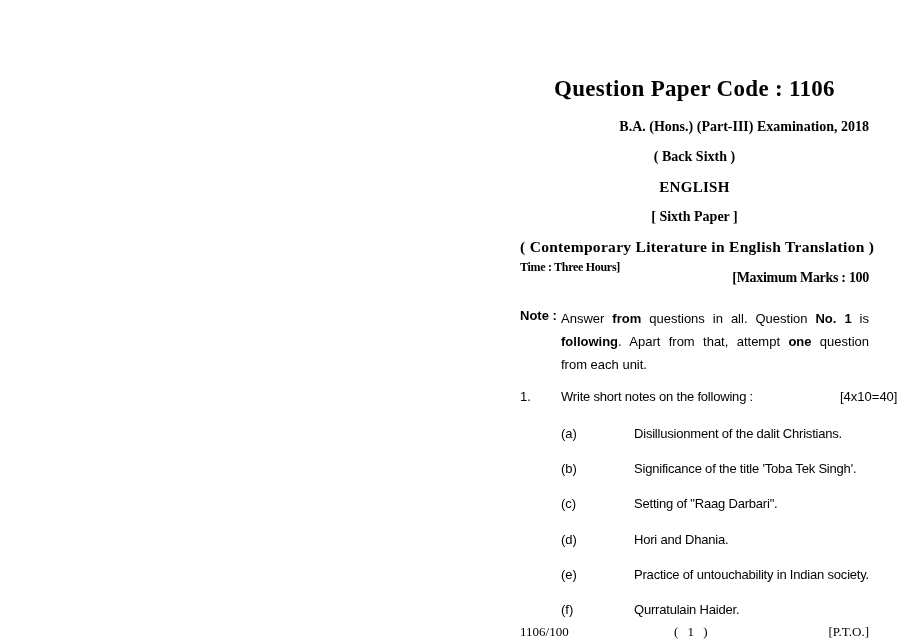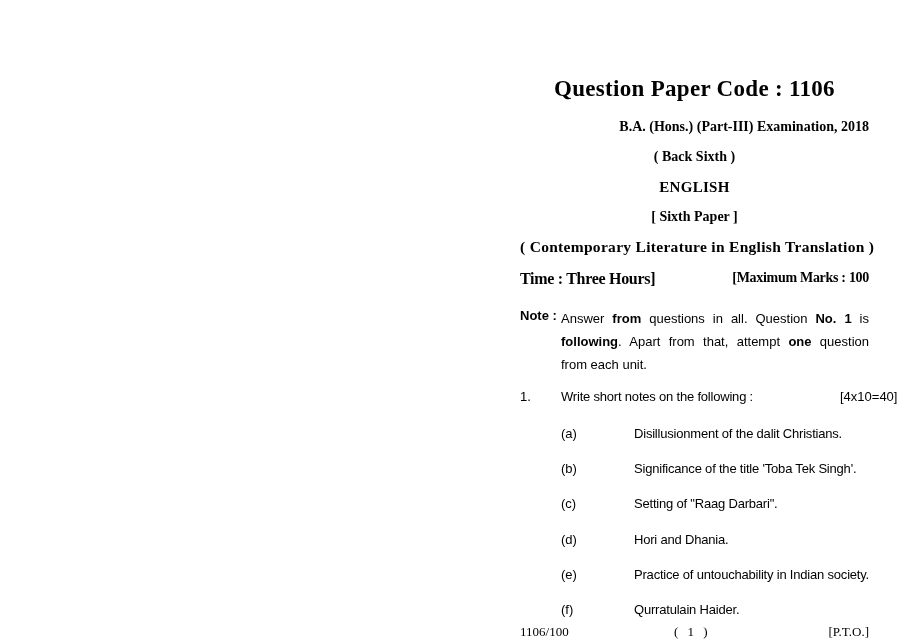--- a/index.html
+++ b/index.html
@@ -7,21 +7,21 @@
     .serif { font-family: "Liberation Serif", "DejaVu Serif", serif; }
     .sans { font-family: "Liberation Sans", "DejaVu Sans", sans-serif; }
     .abs { position:absolute; white-space:nowrap; }
     .center { left:520px; width:349px; text-align:center; }
     .title { top:76px; font-size:23px; font-weight:bold; letter-spacing:0.3px; }
     .exam { top:119px; font-size:14px; font-weight:bold;text-align:right; }
     .back { top:149px; font-size:14px; font-weight:bold; }
     .subject { top:179px; font-size:15px; font-weight:bold; letter-spacing:0.3px; }
     .paper { top:209px; font-size:14px; font-weight:bold; }
     .course { top:238px; font-size:15.5px; font-weight:bold; letter-spacing:0.3px; }
-    .time { top:270px; left:520px; font-size:16px; font-weight:bold; letter-spacing:-0.3px; }
+    .time { top:260px; left:520px; font-size:12px; font-weight:bold; letter-spacing:-0.3px; }
     .marks { top:270px; right:38px; font-size:14px; font-weight:bold; letter-spacing:-0.3px; }
     .note-label { top:308px; left:520px; font-size:13px; font-weight:bold; }
     .note-body { top:307px; left:561px; width:308px; font-size:13px; line-height:23px; white-space:normal; text-align:justify; }
     .note-body b { font-weight:bold; }
     .q-num { top:389px; left:520px; font-size:13px; }
     .q-text { top:389px; left:561px; font-size:13px; letter-spacing:-0.2px; }
     .q-marks { top:389px; left:804px; font-size:13px;padding-left:36px; }
     .sub-label { left:561px; font-size:13px; }
     .sub-text { left:634px; font-size:13px; letter-spacing:-0.2px; }
     .footer { top:624px; font-size:13px; }

